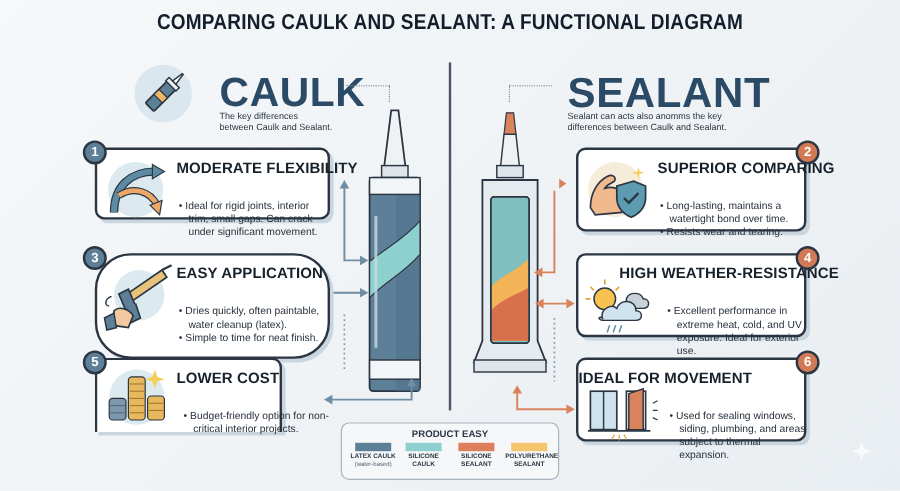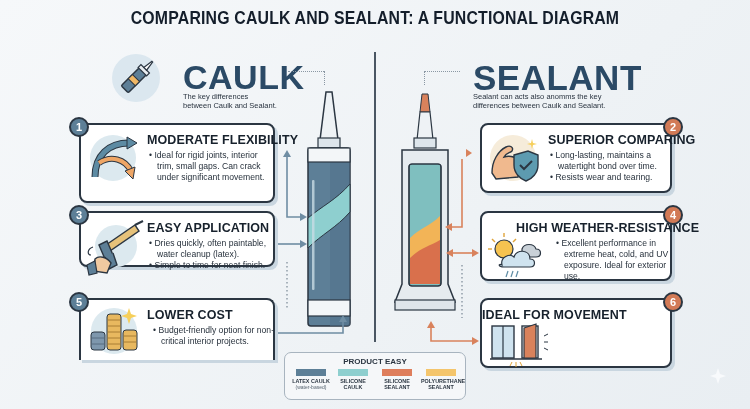--- a/index.html
+++ b/index.html
@@ -35,21 +35,21 @@
 
   .card {
     position: absolute; background: #fff; border: 2px solid #2b3642;
     border-radius: 8px; box-shadow: 3px 3px 0 #c9d6e0;
   }
   .card .head {
     position: absolute; font-weight: 700; font-size: 12.5px; color: #17212c;
     white-space: nowrap; letter-spacing: 0.1px;
   }
   .card .body {
-    position: absolute; font-size: 8.6px; line-height: 11px; color: #27313c;
+    position: absolute; font-size: 8.6px; line-height: 11px; color: #27313c; margin-top: 16px;
   }
   .card .body div { padding-left: 8px; text-indent: -8px; }
   .badge {
     position: absolute; width: 20px; height: 20px; border-radius: 50%;
     border: 2px solid #2b3642; color: #fff; font-size: 11px; font-weight: 700;
     display: flex; align-items: center; justify-content: center;
   }
   .badge.caulk { background: #5d7f97; }
   .badge.seal { background: #d27a56; }
   .icon-circle { position: absolute; border-radius: 50%; background: #dce9ef; }
@@ -145,57 +145,57 @@
     <path d="M472 249 L479 253 L472 257 Z"></path>
     <path d="M472 337 L479 341 L472 345 Z"></path>
     <path d="M427 328 L431 321 L435 328 Z"></path>
   </g>
   <g stroke="#8a97a3" stroke-width="1.4" stroke-dasharray="1.5 2.5">
     <line x1="287" y1="262" x2="287" y2="310"></line>
     <line x1="462" y1="265" x2="462" y2="318"></line>
   </g>
 </svg>
 
-<div class="card" style="left:79px;top:123px;width:196px;height:80px;">
+<div class="card" style="left:79px;top:123px;width:196px;height:60px;">
   <div class="icon-circle" style="left:9px;top:10px;width:46px;height:46px;"></div>
   <svg style="left:8px;top:8px;width:50px;height:50px;" viewBox="0 0 50 50">
     <path d="M6 44 C6 22 20 10 40 10" stroke="#2b3642" stroke-width="7" fill="none"></path>
     <path d="M6 44 C6 22 20 10 40 10" stroke="#5d8ba3" stroke-width="5" fill="none"></path>
     <path d="M38 4 L48 10 L38 16 Z" fill="#5d8ba3" stroke="#2b3642" stroke-width="1"></path>
     <path d="M10 30 C22 22 36 26 42 38" stroke="#2b3642" stroke-width="6" fill="none"></path>
     <path d="M10 30 C22 22 36 26 42 38" stroke="#eea666" stroke-width="4" fill="none"></path>
     <path d="M36 38 L44 46 L46 34 Z" fill="#eea666" stroke="#2b3642" stroke-width="1"></path>
   </svg>
   <div class="head" style="left:66px;top:8px;">MODERATE FLEXIBILITY</div>
   <div class="body" style="left:68px;top:25px;width:124px;">
     <div>• <span>Ideal for rigid joints, interior trim, small gaps. Can crack under significant movement.</span></div>
   </div>
 </div>
 <div class="badge caulk" style="left:69px;top:117px;">1</div>
 
-<div class="card" style="left:79px;top:211px;width:196px;height:56px;">
+<div class="card" style="left:79px;top:211px;width:196px;height:88px;border-radius:30px;">
   <div class="icon-circle" style="left:14px;top:12px;width:42px;height:42px;"></div>
   <svg style="left:4px;top:6px;width:60px;height:58px;" viewBox="0 0 60 58">
     <path d="M18 28 L50 6 L54 12 L22 34 Z" fill="#e6c27a" stroke="#2b3642" stroke-width="1.4"></path>
     <path d="M50 6 L58 2" stroke="#2b3642" stroke-width="2"></path>
     <path d="M14 26 L22 22 L28 36 L20 40 Z" fill="#5d7f97" stroke="#2b3642" stroke-width="1.4"></path>
     <path d="M20 38 L24 50 L32 46 L28 34" fill="#5d7f97" stroke="#2b3642" stroke-width="1.4"></path>
     <path d="M10 40 C14 36 22 38 26 44 L22 54 L8 52 Z" fill="#f0c9a0" stroke="#2b3642" stroke-width="1.4"></path>
     <path d="M2 46 L10 42 L12 54 L4 56 Z" fill="#5d7f97" stroke="#2b3642" stroke-width="1.2"></path>
     <path d="M8 28 C2 30 2 36 6 36" stroke="#2b3642" stroke-width="1.2" fill="none"></path>
   </svg>
   <div class="head" style="left:66px;top:8px;">EASY APPLICATION</div>
   <div class="body" style="left:68px;top:25px;width:124px;">
     <div>• <span>Dries quickly, often paintable, water cleanup (latex).</span></div>
     <div>• <span>Simple to time for neat finish.</span></div>
   </div>
 </div>
 <div class="badge caulk" style="left:69px;top:205px;">3</div>
 
-<div class="card" style="left:79px;top:298px;width:196px;height:62px;border-bottom:none;border-radius:8px 8px 0 0;">
+<div class="card" style="left:79px;top:298px;width:156px;height:62px;border-bottom:none;border-radius:8px 8px 0 0;">
   <div class="icon-circle" style="left:10px;top:8px;width:46px;height:46px;"></div>
   <svg style="left:8px;top:6px;width:52px;height:48px;" viewBox="0 0 52 48">
     <g stroke="#2b3642" stroke-width="1">
       <rect x="2" y="26" width="14" height="18" rx="3" fill="#7e97ad"></rect>
       <rect x="18" y="8" width="14" height="36" rx="3" fill="#e8b85f"></rect>
       <rect x="34" y="24" width="14" height="20" rx="3" fill="#e8b85f"></rect>
     </g>
     <g stroke="#9a6f2a" stroke-width="0.8">
       <line x1="19" y1="14" x2="31" y2="14"></line>
         <line x1="19" y1="20" x2="31" y2="20"></line>
@@ -270,20 +270,23 @@
         <line x1="26" y1="40" x2="26" y2="45"></line>
         <line x1="30" y1="40" x2="32" y2="44"></line>
       </g>
     <g stroke="#2b3642" stroke-width="1">
         <line x1="54" y1="14" x2="58" y2="12"></line>
         <line x1="54" y1="20" x2="58" y2="20"></line>
         <line x1="54" y1="26" x2="58" y2="28"></line>
       </g>
   </svg>
   <div class="head" style="left:0;top:8px;">IDEAL FOR MOVEMENT</div>
+  <div class="body" style="left:76px;top:25px;width:114px;">
+    <div>• <span>Used for sealing windows, siding, plumbing, and areas subject to thermal expansion.</span></div>
+  </div>
 </div>
 <div class="badge seal" style="left:663px;top:292px;">6</div>
 
 <div class="legend">
   <div class="lt">PRODUCT EASY</div>
   <div class="item" style="left:6px;">
     <div class="sw" style="background:#5d7f97;"></div>
     <div class="il">LATEX CAULK</div>
     <div class="is">(water-based)</div>
   </div>

